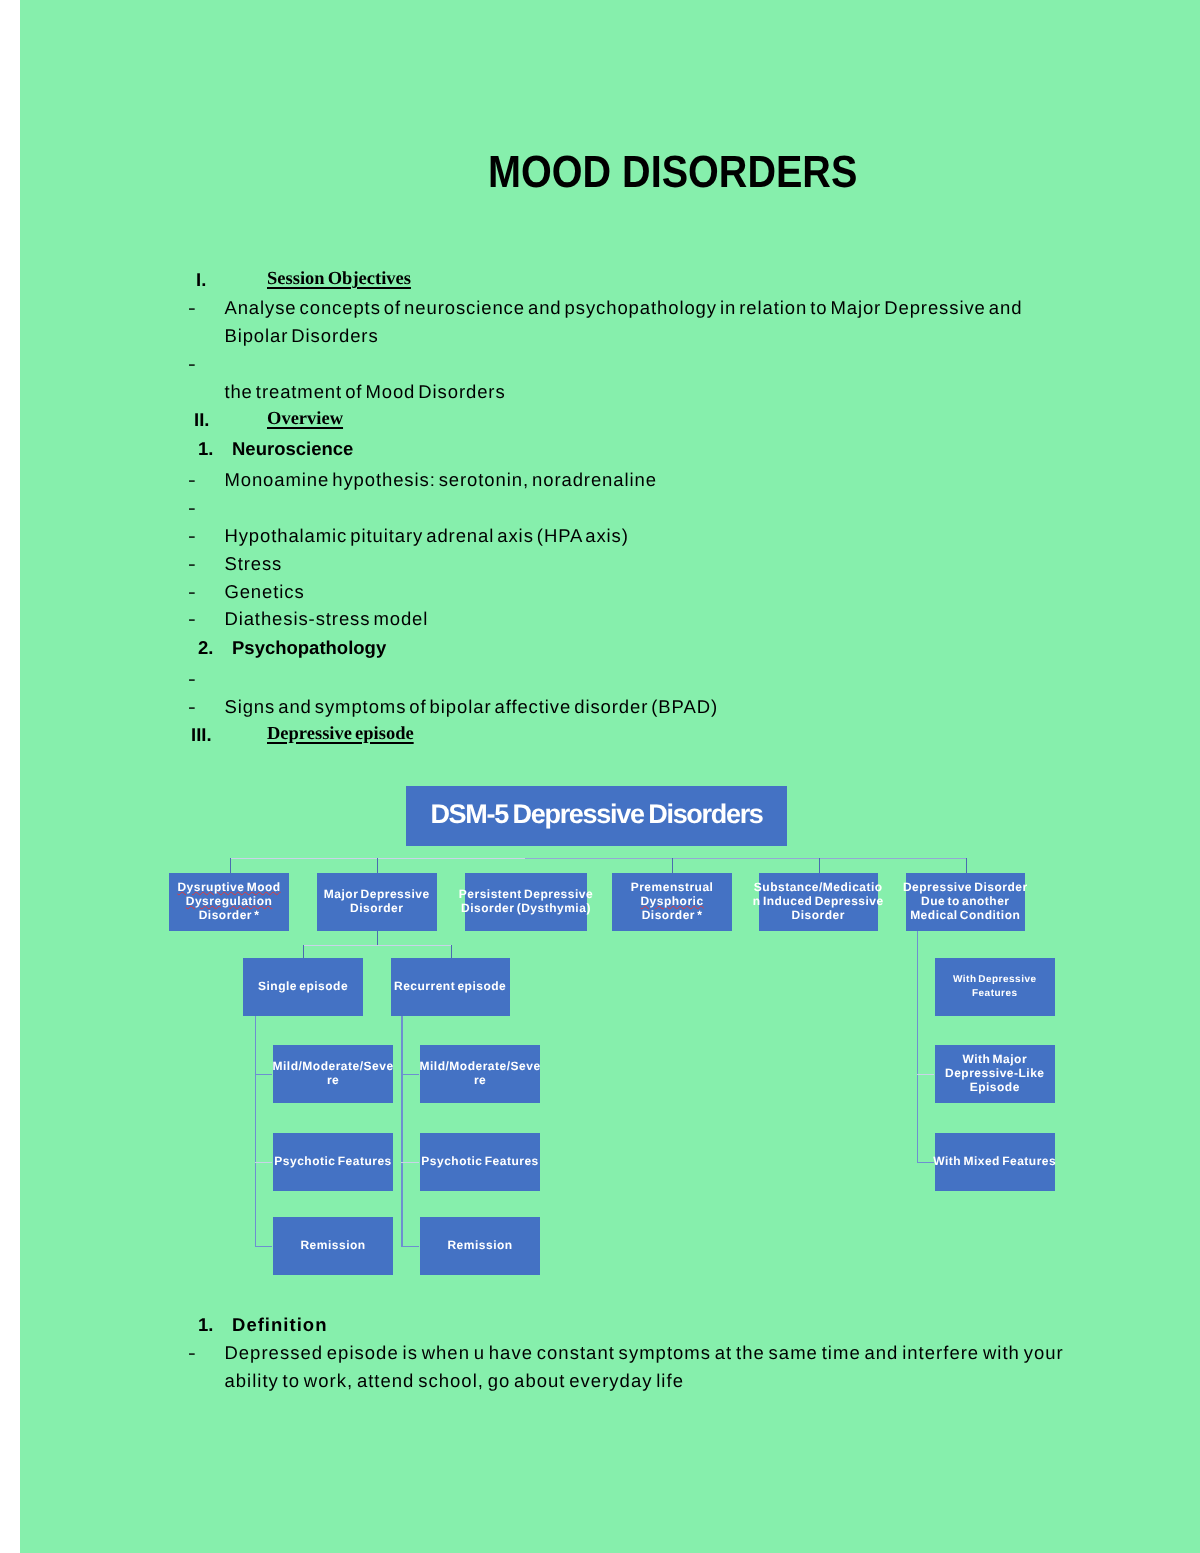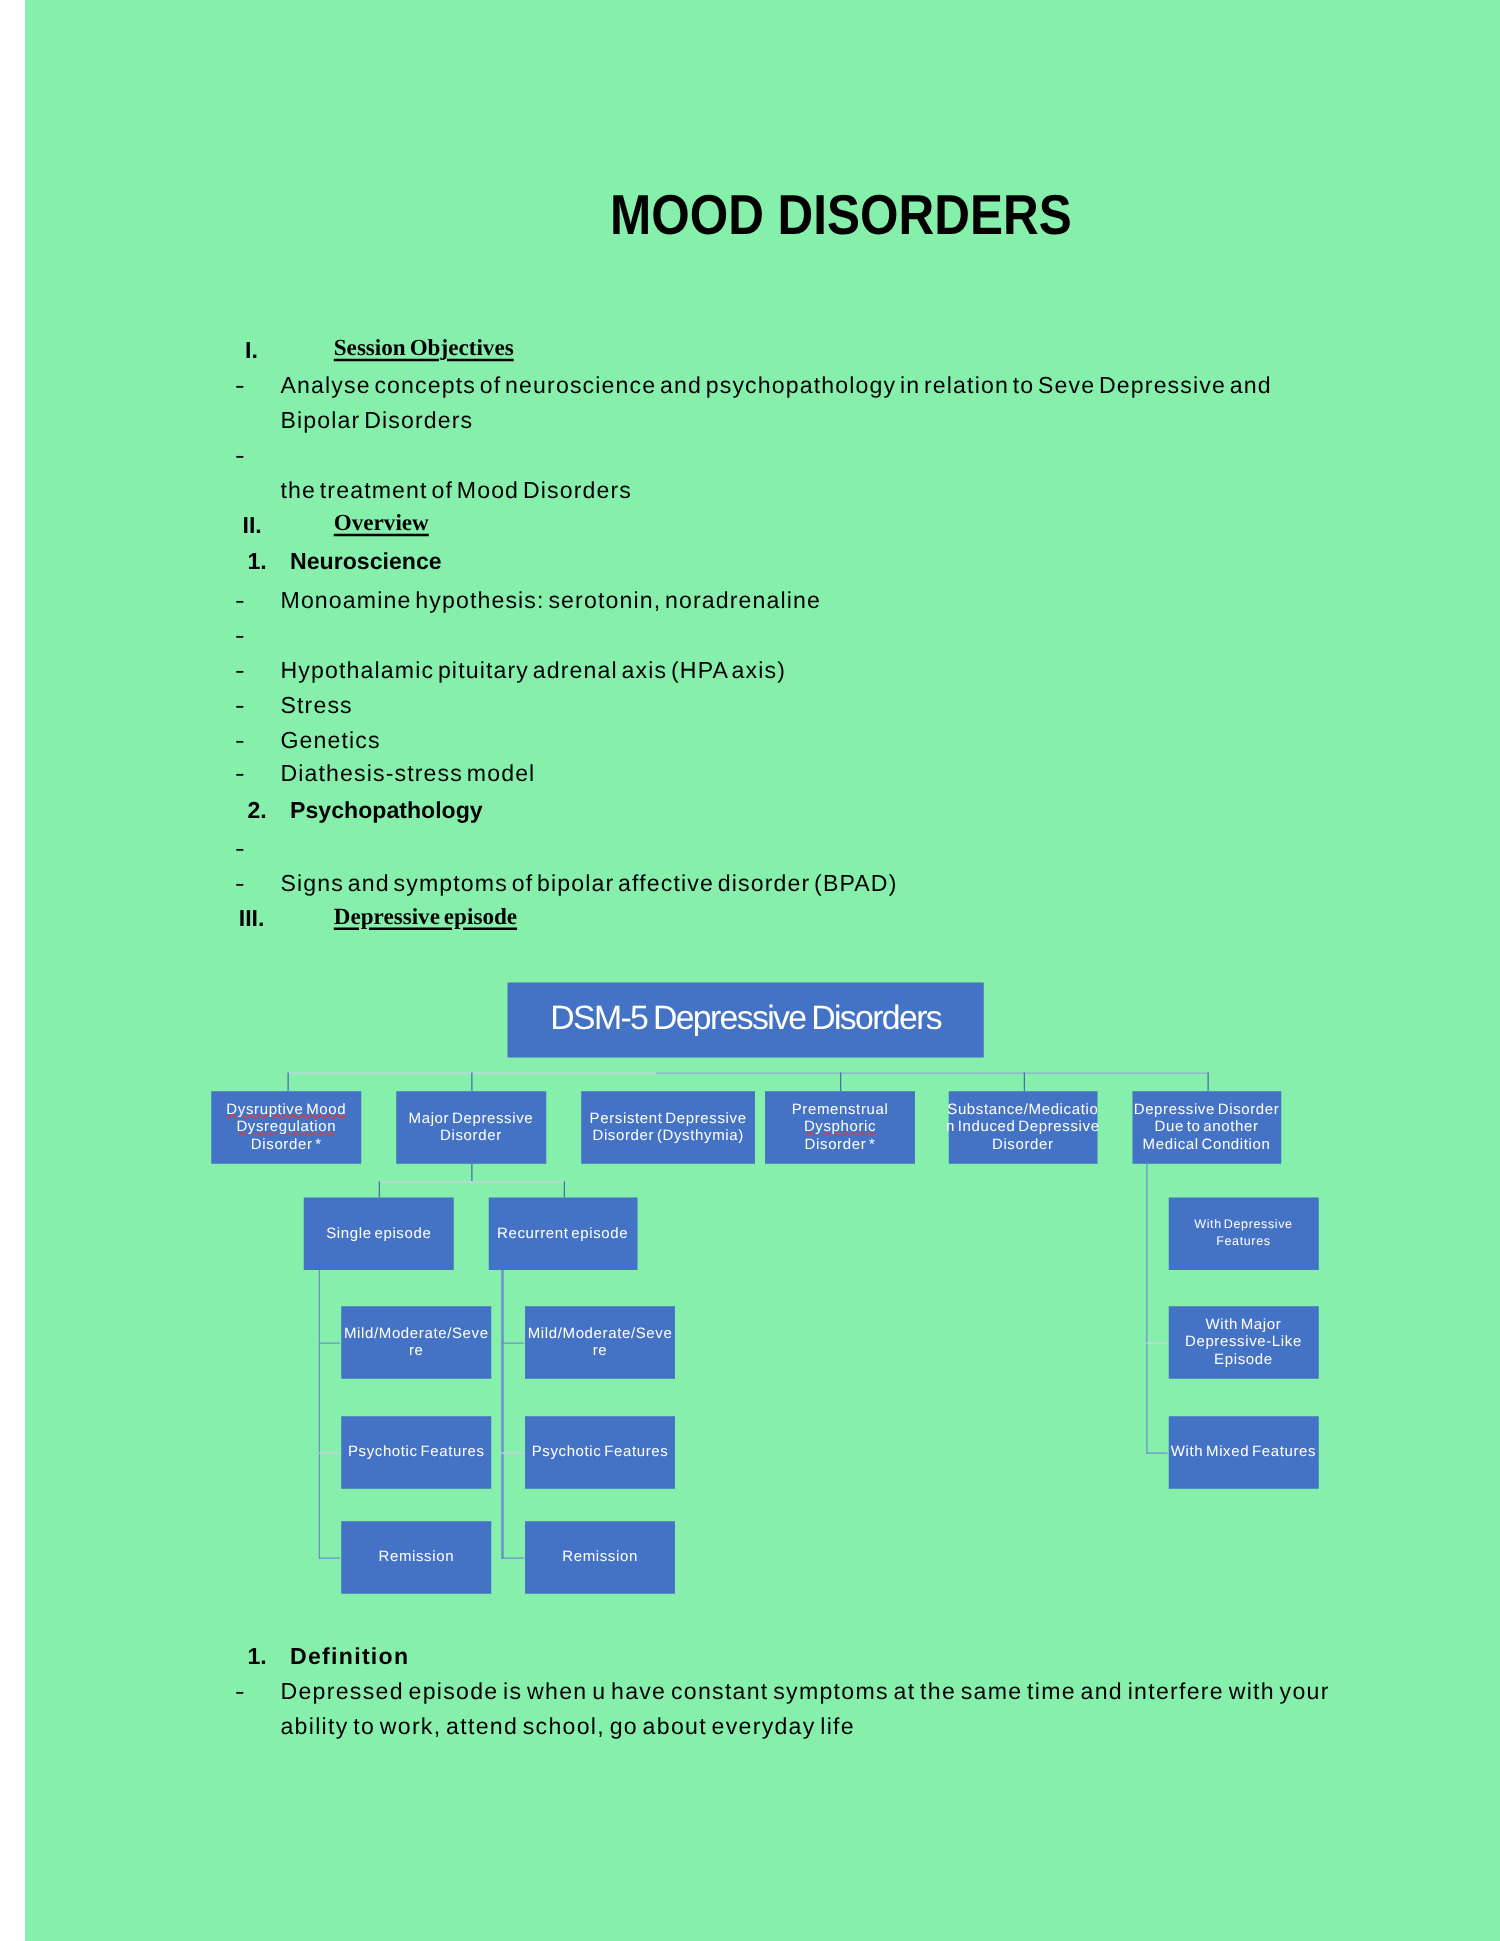--- a/index.html
+++ b/index.html
@@ -19,36 +19,36 @@
   .marker.dash{transform:scaleX(1.25);transform-origin:left center;}
   .txt{position:absolute;white-space:pre;font-size:18.5px;letter-spacing:0.9px;word-spacing:-3px;}
   .txt.w{letter-spacing:1.02px;word-spacing:-2.4px;}
   .u{text-decoration:underline;text-underline-offset:3px;text-decoration-thickness:1.6px;font-family:Liberation Serif, serif;}
   .b{font-weight:bold;letter-spacing:0px;word-spacing:-1.5px;}
 
   
   .node{position:absolute;background:#4472c4;box-sizing:border-box;
         display:flex;align-items:center;justify-content:center;}
   .node .lab{color:#fff;text-align:center;white-space:nowrap;letter-spacing:0.5px;word-spacing:-1.6px;}
-  .node .ll{display:block;white-space:pre;}
+  .node .ll{display:block;white-space:pre;font-weight:bold;}
   .node .ll.sp{text-decoration:underline wavy #e03a3a;
         text-decoration-thickness:1.4px;text-underline-offset:0px;}
   .ln{position:absolute;background:#3c66b4;}
 </style>
 </head>
 <body>
 
 <div class="page">
 
   <div class="doc-title" style="left:468px;top:147px">MOOD DISORDERS</div>
 
   <div class="marker b" style="left:176px;top:269.43px">I.</div>
   <div class="txt u b" style="left:247px;top:269.43px">Session Objectives</div>
   <div class="marker dash" style="left:168.3px;top:297.43px">-</div>
-  <div class="txt" style="left:204.4px;top:297.43px">Analyse concepts of neuroscience and psychopathology in relation to Seve Depressive and</div>
+  <div class="txt" style="left:204.4px;top:297.43px">Analyse concepts of neuroscience and psychopathology in relation to Major Depressive and</div>
   <div class="txt" style="left:204.4px;top:325.43px">Bipolar Disorders</div>
   <div class="marker dash" style="left:168.3px;top:353.43px">-</div>
   <div class="txt" style="left:204.4px;top:381.43px">the treatment of Mood Disorders</div>
   <div class="marker b" style="left:174px;top:409.43px">II.</div>
   <div class="txt u b" style="left:247px;top:409.43px">Overview</div>
   <div class="marker b" style="left:178px;top:438.43px">1.</div>
   <div class="txt b" style="left:212px;top:438.43px">Neuroscience</div>
   <div class="marker dash" style="left:168.3px;top:469.43px">-</div>
   <div class="txt" style="left:204.4px;top:469.43px">Monoamine hypothesis: serotonin, noradrenaline</div>
   <div class="marker dash" style="left:168.3px;top:497.43px">-</div>
@@ -107,21 +107,21 @@
         <div class="ll sp">Dysregulation</div>
         <div class="ll">Disorder *</div>
       </div>
     </div>
     <div class="node" style="left:297px;top:872.5px;width:119.5px;height:58px">
       <div class="lab" style="font-size:12px;line-height:14px;letter-spacing:0.5px;margin-top:-1.5px">
         <div class="ll">Major Depressive</div>
         <div class="ll">Disorder</div>
       </div>
     </div>
-    <div class="node" style="left:445px;top:872.5px;width:139px;height:58px">
+    <div class="node" style="left:445px;top:872.5px;width:122px;height:58px">
       <div class="lab" style="font-size:12px;line-height:14px;letter-spacing:0.5px;margin-top:-1.5px">
         <div class="ll">Persistent Depressive</div>
         <div class="ll">Disorder (Dysthymia)</div>
       </div>
     </div>
     <div class="node" style="left:592.3px;top:872.5px;width:119.5px;height:58px">
       <div class="lab" style="font-size:12px;line-height:14px;letter-spacing:0.5px;margin-top:-1.5px">
         <div class="ll">Premenstrual</div>
         <div class="ll sp">Dysphoric</div>
         <div class="ll">Disorder *</div>

